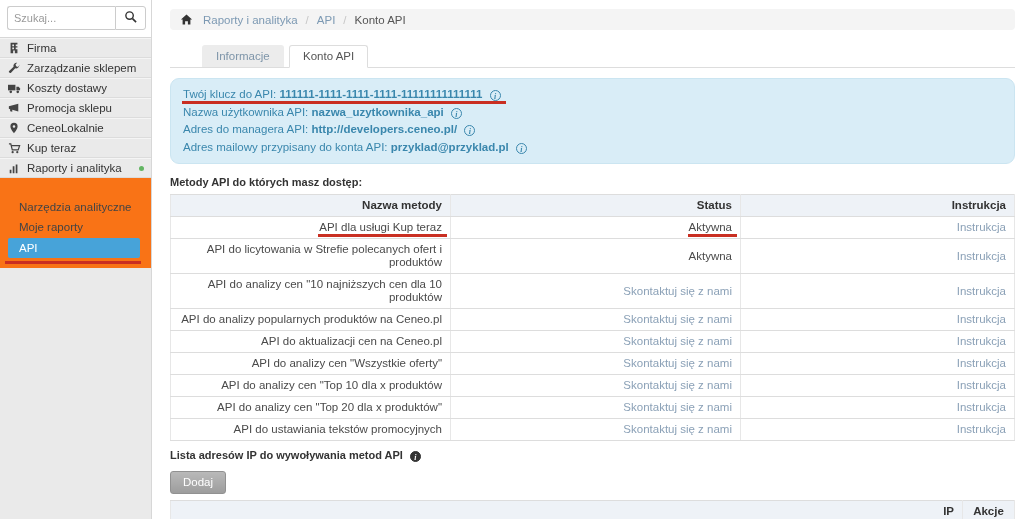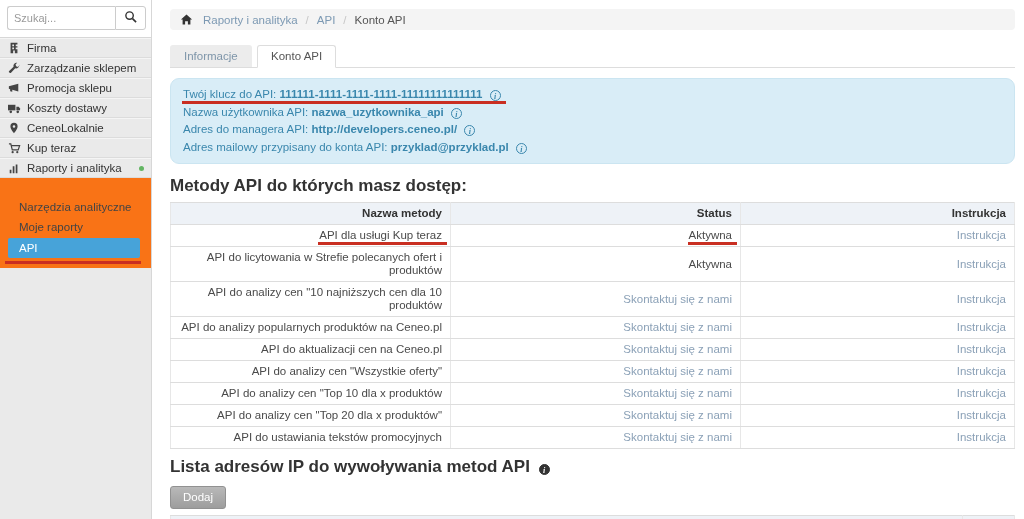--- a/index.html
+++ b/index.html
@@ -29,32 +29,32 @@
   .main { flex:1; padding:9px 9px 0 18px; background:#fff; }
 
   .breadcrumb { background:#f4f4f4; border-radius:4px; padding:4px 10px; display:flex; align-items:center; font-size:11.5px; }
   .bc-home { color:#333; display:inline-flex; margin-right:10px; cursor:pointer; }
   .crumb { color:#7c99b3; cursor:pointer; }
   .crumb + .crumb::before, .crumb-current::before { content:"/"; color:#c6c6c6; margin:0 8px; cursor:default; }
   .crumb-current { color:#555; cursor:default; }
 
   .tabs { margin-top:15px; border-bottom:1px solid #ddd; padding-left:0; }
   .tab { display:inline-block; padding:4px 13px 5px; font-size:11.5px; margin-bottom:-1px; cursor:pointer; }
-  .tab.inactive { background:#ececec; color:#7e95a9; border:1px solid #ececec; border-bottom:none; border-radius:3px 3px 0 0; margin-right:2px; }
+  .tab.inactive { background:#ececec; color:#7e95a9; border:1px solid #ececec; border-bottom:none; border-radius:3px 3px 0 0; margin-right:2px;margin-left:32px; }
   .tab.active { background:#fff; color:#555; border:1px solid #ddd; border-bottom:1px solid #fff; border-radius:3px 3px 0 0; }
 
   .info-box { margin-top:10px; background:#d9edf7; border:1px solid #cbe5f1; border-radius:9px;
     padding:7px 12px; color:#3a87ad; line-height:17.5px; font-size:11.5px; }
   .info-box b { font-weight:bold; }
   .circle-i { display:inline-block; width:11px; height:11px; border:1px solid currentColor; border-radius:50%;
     font:italic bold 8px/11px "Liberation Serif", serif; text-align:center; vertical-align:-1px; margin-left:4px; }
   .circle-i::after { content:"i"; }
   .circle-i.dark { background:#333; color:#fff; border-color:#333; }
 
-  .section-title { font-weight:bold; color:#333; margin:12px 0 6px; font-size:17px; }
+  .section-title { font-weight:bold; color:#333; margin:12px 0 6px; font-size:11px; }
 
   table { width:100%; border-collapse:collapse; font-size:11.5px; }
   th, td { border:1px solid #ddd; border-left:1px solid #e7e7e7; border-right:1px solid #e7e7e7; padding:4px 8px; text-align:right; line-height:13px; }
   table, tr { border:1px solid #ddd; }
   th { background:#eef2f7; font-weight:bold; color:#333; }
   td { color:#4a4a4a; }
   td.link, a.link { color:#8ba1b7; cursor:pointer; text-decoration:none; }
   .col-name { width:280px; } .col-status { width:290px; }
   .col-ip { width:793px; } .col-akcje { width:52px; text-align:center; }
 
@@ -93,40 +93,40 @@
     <div class="menu-item">
       <span class="ic">
         <svg width="12" height="12" viewBox="0 0 14 14">
             <path fill="currentColor" d="M12.9 3.1a3.6 3.6 0 0 1-4.5 4.3l-4.6 4.8a1.5 1.5 0 1 1-2.1-2.1l4.8-4.6A3.6 3.6 0 0 1 10.7 1L8.8 2.9l.7 2.1 2.1.7 1.9-1.9z"></path>
           </svg>
       </span>
       <span class="grow">Zarządzanie sklepem</span>
     </div>
     <div class="menu-item">
       <span class="ic">
-        <svg width="12" height="12" viewBox="0 0 14 14">
-            <path fill="currentColor" d="M12 2v9L5 9v2.5l-2.5-.7V8.4L1 8V5l11-3z"></path>
-          </svg>
-      </span>
-      <span class="grow">Promocja sklepu</span>
-    </div>
-    <div class="menu-item">
-      <span class="ic">
         <svg width="13" height="13" viewBox="0 0 14 14">
             <path fill="currentColor" d="M0 3h8v6H0z"></path>
             <path fill="currentColor" d="M9 5h2.5L13 7v2H9z"></path>
             <circle cx="3" cy="10.6" r="1.4" fill="currentColor"></circle>
             <circle cx="10.5" cy="10.6" r="1.4" fill="currentColor"></circle>
           </svg>
       </span>
       <span class="grow">Koszty dostawy</span>
     </div>
     <div class="menu-item">
       <span class="ic">
         <svg width="12" height="12" viewBox="0 0 14 14">
+            <path fill="currentColor" d="M12 2v9L5 9v2.5l-2.5-.7V8.4L1 8V5l11-3z"></path>
+          </svg>
+      </span>
+      <span class="grow">Promocja sklepu</span>
+    </div>
+    <div class="menu-item">
+      <span class="ic">
+        <svg width="12" height="12" viewBox="0 0 14 14">
             <path fill="currentColor" fill-rule="evenodd" d="M7 1a4.2 4.2 0 0 1 4.2 4.2C11.2 8.5 7 13 7 13S2.8 8.5 2.8 5.2A4.2 4.2 0 0 1 7 1zm0 2.7a1.5 1.5 0 1 0 0 3 1.5 1.5 0 0 0 0-3z"></path>
           </svg>
       </span>
       <span class="grow">CeneoLokalnie</span>
     </div>
     <div class="menu-item">
       <span class="ic">
         <svg width="13" height="13" viewBox="0 0 14 14">
             <path fill="none" stroke="currentColor" stroke-width="1.3" d="M1 2h2l1.6 6.5H11L12.5 4H4"></path>
             <circle cx="5" cy="11" r="1.2" fill="currentColor"></circle>

